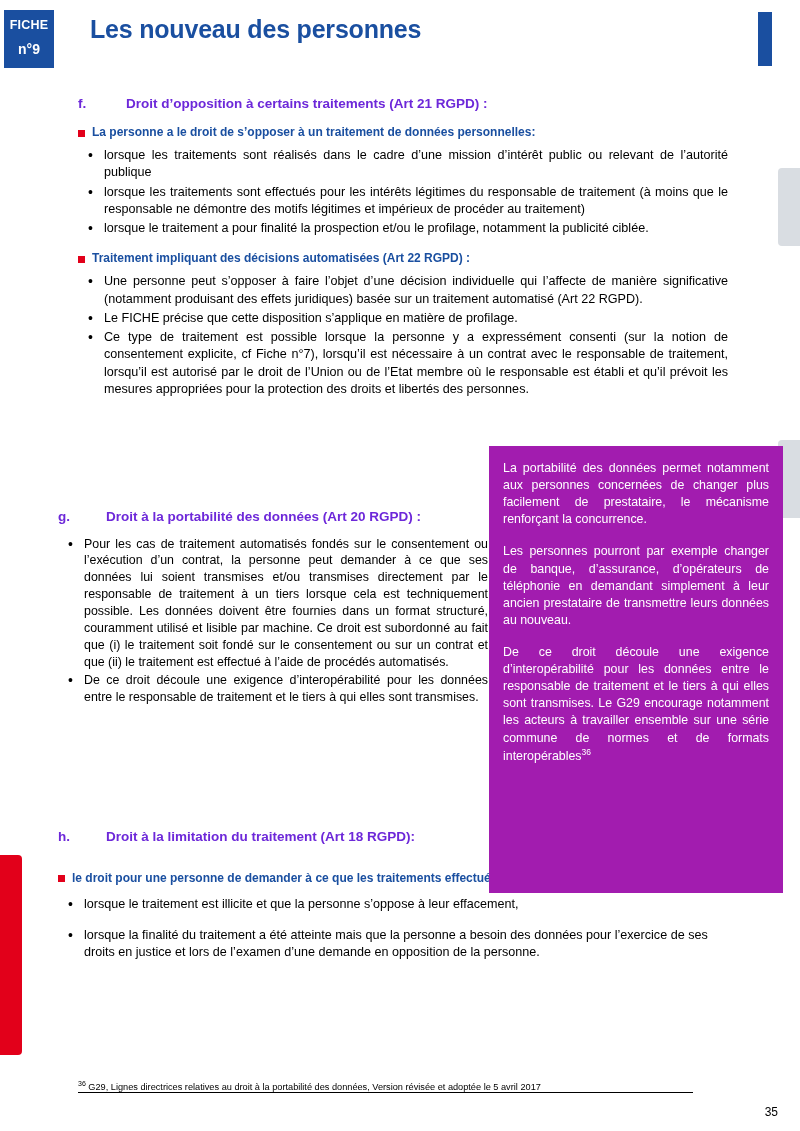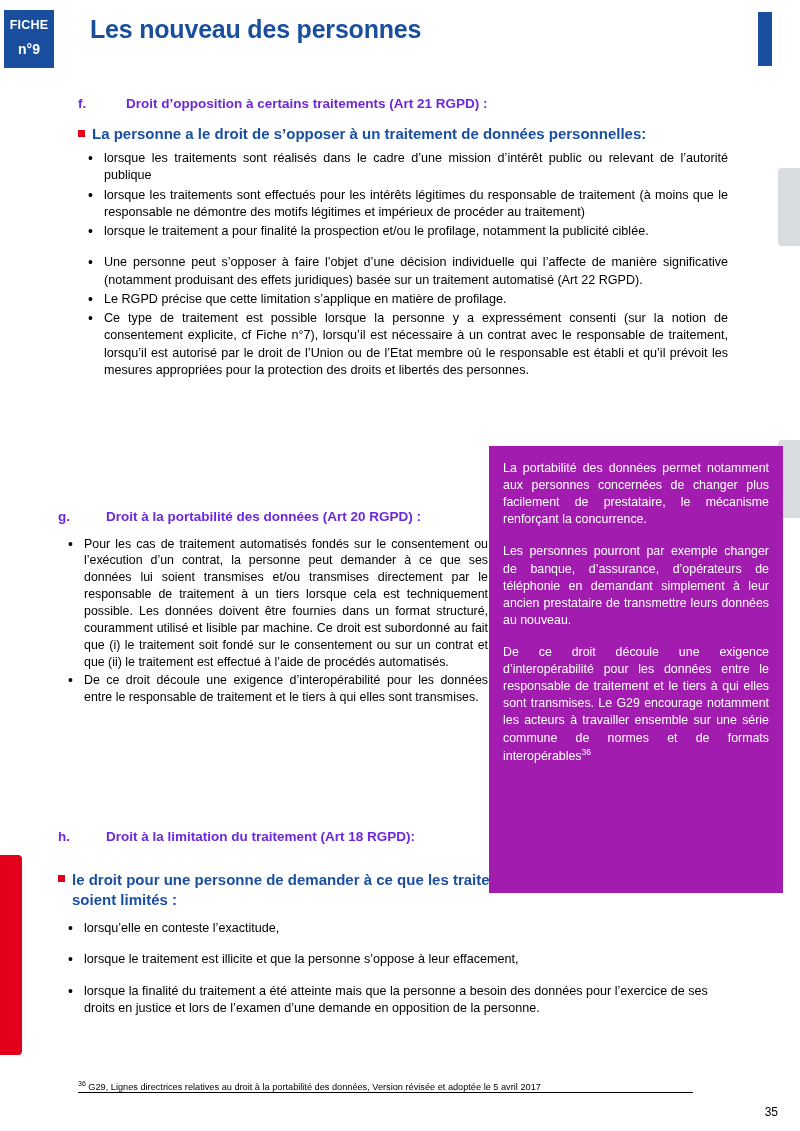--- a/index.html
+++ b/index.html
@@ -95,21 +95,21 @@
   }
   .sec-title .letter {
     display: inline-block;
     width: 48px;
   }
 
   .bullet-sq {
     position: relative;
     padding-left: 14px;
     font-weight: bold;
-    font-size: 15px;
+    font-size: 12px;
     color: #1a4fa0;
     margin: 0;
   }
   .bullet-sq::before {
     content: "";
     position: absolute;
     left: 0;
     top: 5px;
     width: 7px;
     height: 7px;
@@ -250,45 +250,45 @@
     </div>
 
     <div class="bullet-sq sub1">La personne a le droit de s’opposer à un traitement de données personnelles:</div>
 
     <ul class="dots list1">
       <li>lorsque les traitements sont réalisés dans le cadre d’une mission d’intérêt public ou relevant de l’autorité publique</li>
       <li>lorsque les traitements sont effectués pour les intérêts légitimes du responsable de traitement (à moins que le responsable ne démontre des motifs légitimes et impérieux de procéder au traitement)</li>
       <li>lorsque le traitement a pour finalité la prospection et/ou le profilage, notamment la publicité ciblée.</li>
     </ul>
 
+    <div class="bullet-sq sub2">Traitement impliquant des décisions automatisées (Art 22 RGPD) :</div>
 
     <ul class="dots">
       <li>Une personne peut s’opposer à faire l’objet d’une décision individuelle qui l’affecte de manière significative (notamment produisant des effets juridiques) basée sur un traitement automatisé (Art 22 RGPD).</li>
-      <li>Le RGPD précise que cette limitation s’applique en matière de profilage.</li>
+      <li>Le FICHE précise que cette disposition s’applique en matière de profilage.</li>
       <li>Ce type de traitement est possible lorsque la personne y a expressément consenti (sur la notion de consentement explicite, cf Fiche n°7), lorsqu’il est nécessaire à un contrat avec le responsable de traitement, lorsqu’il est autorisé par le droit de l’Union ou de l’Etat membre où le responsable est établi et qu’il prévoit les mesures appropriées pour la protection des droits et libertés des personnes.</li>
     </ul>
   </div>
 
   <div class="block-g">
     <div class="sec-title">
       <span class="letter">g.</span><span>Droit à la portabilité des données (Art 20 RGPD) :</span>
     </div>
     <ul class="dots">
       <li>Pour les cas de traitement automatisés fondés sur le consentement ou l’exécution d’un contrat, la personne peut demander à ce que ses données lui soient transmises et/ou transmises directement par le responsable de traitement à un tiers lorsque cela est techniquement possible. Les données doivent être fournies dans un format structuré, couramment utilisé et lisible par machine. Ce droit est subordonné au fait que (i) le traitement soit fondé sur le consentement ou sur un contrat et que (ii) le traitement est effectué à l’aide de procédés automatisés.</li>
       <li>De ce droit découle une exigence d’interopérabilité pour les données entre le responsable de traitement et le tiers à qui elles sont transmises.</li>
     </ul>
   </div>
 
   <div class="block-h">
     <div class="sec-title">
       <span class="letter">h.</span><span>Droit à la limitation du traitement (Art 18 RGPD):</span>
     </div>
     <div class="bullet-sq">le droit pour une personne de demander à ce que les traitements effectués sur ses données soient limités :</div>
     <ul class="dots nojust">
-      <li>lorsqu’elle en conteste l’exactitude,</li>
       <li>lorsque le traitement est illicite et que la personne s’oppose à leur effacement,</li>
       <li>lorsque la finalité du traitement a été atteinte mais que la personne a besoin des données pour l’exercice de ses droits en justice et lors de l’examen d’une demande en opposition de la personne.</li>
     </ul>
   </div>
 
 </div>
 
 <div class="pratique-title">En pratique</div>
 <div class="pratique-box">
   <p>La portabilité des données permet notamment aux personnes concernées de changer plus facilement de prestataire, le mécanisme renforçant la concurrence.</p>

